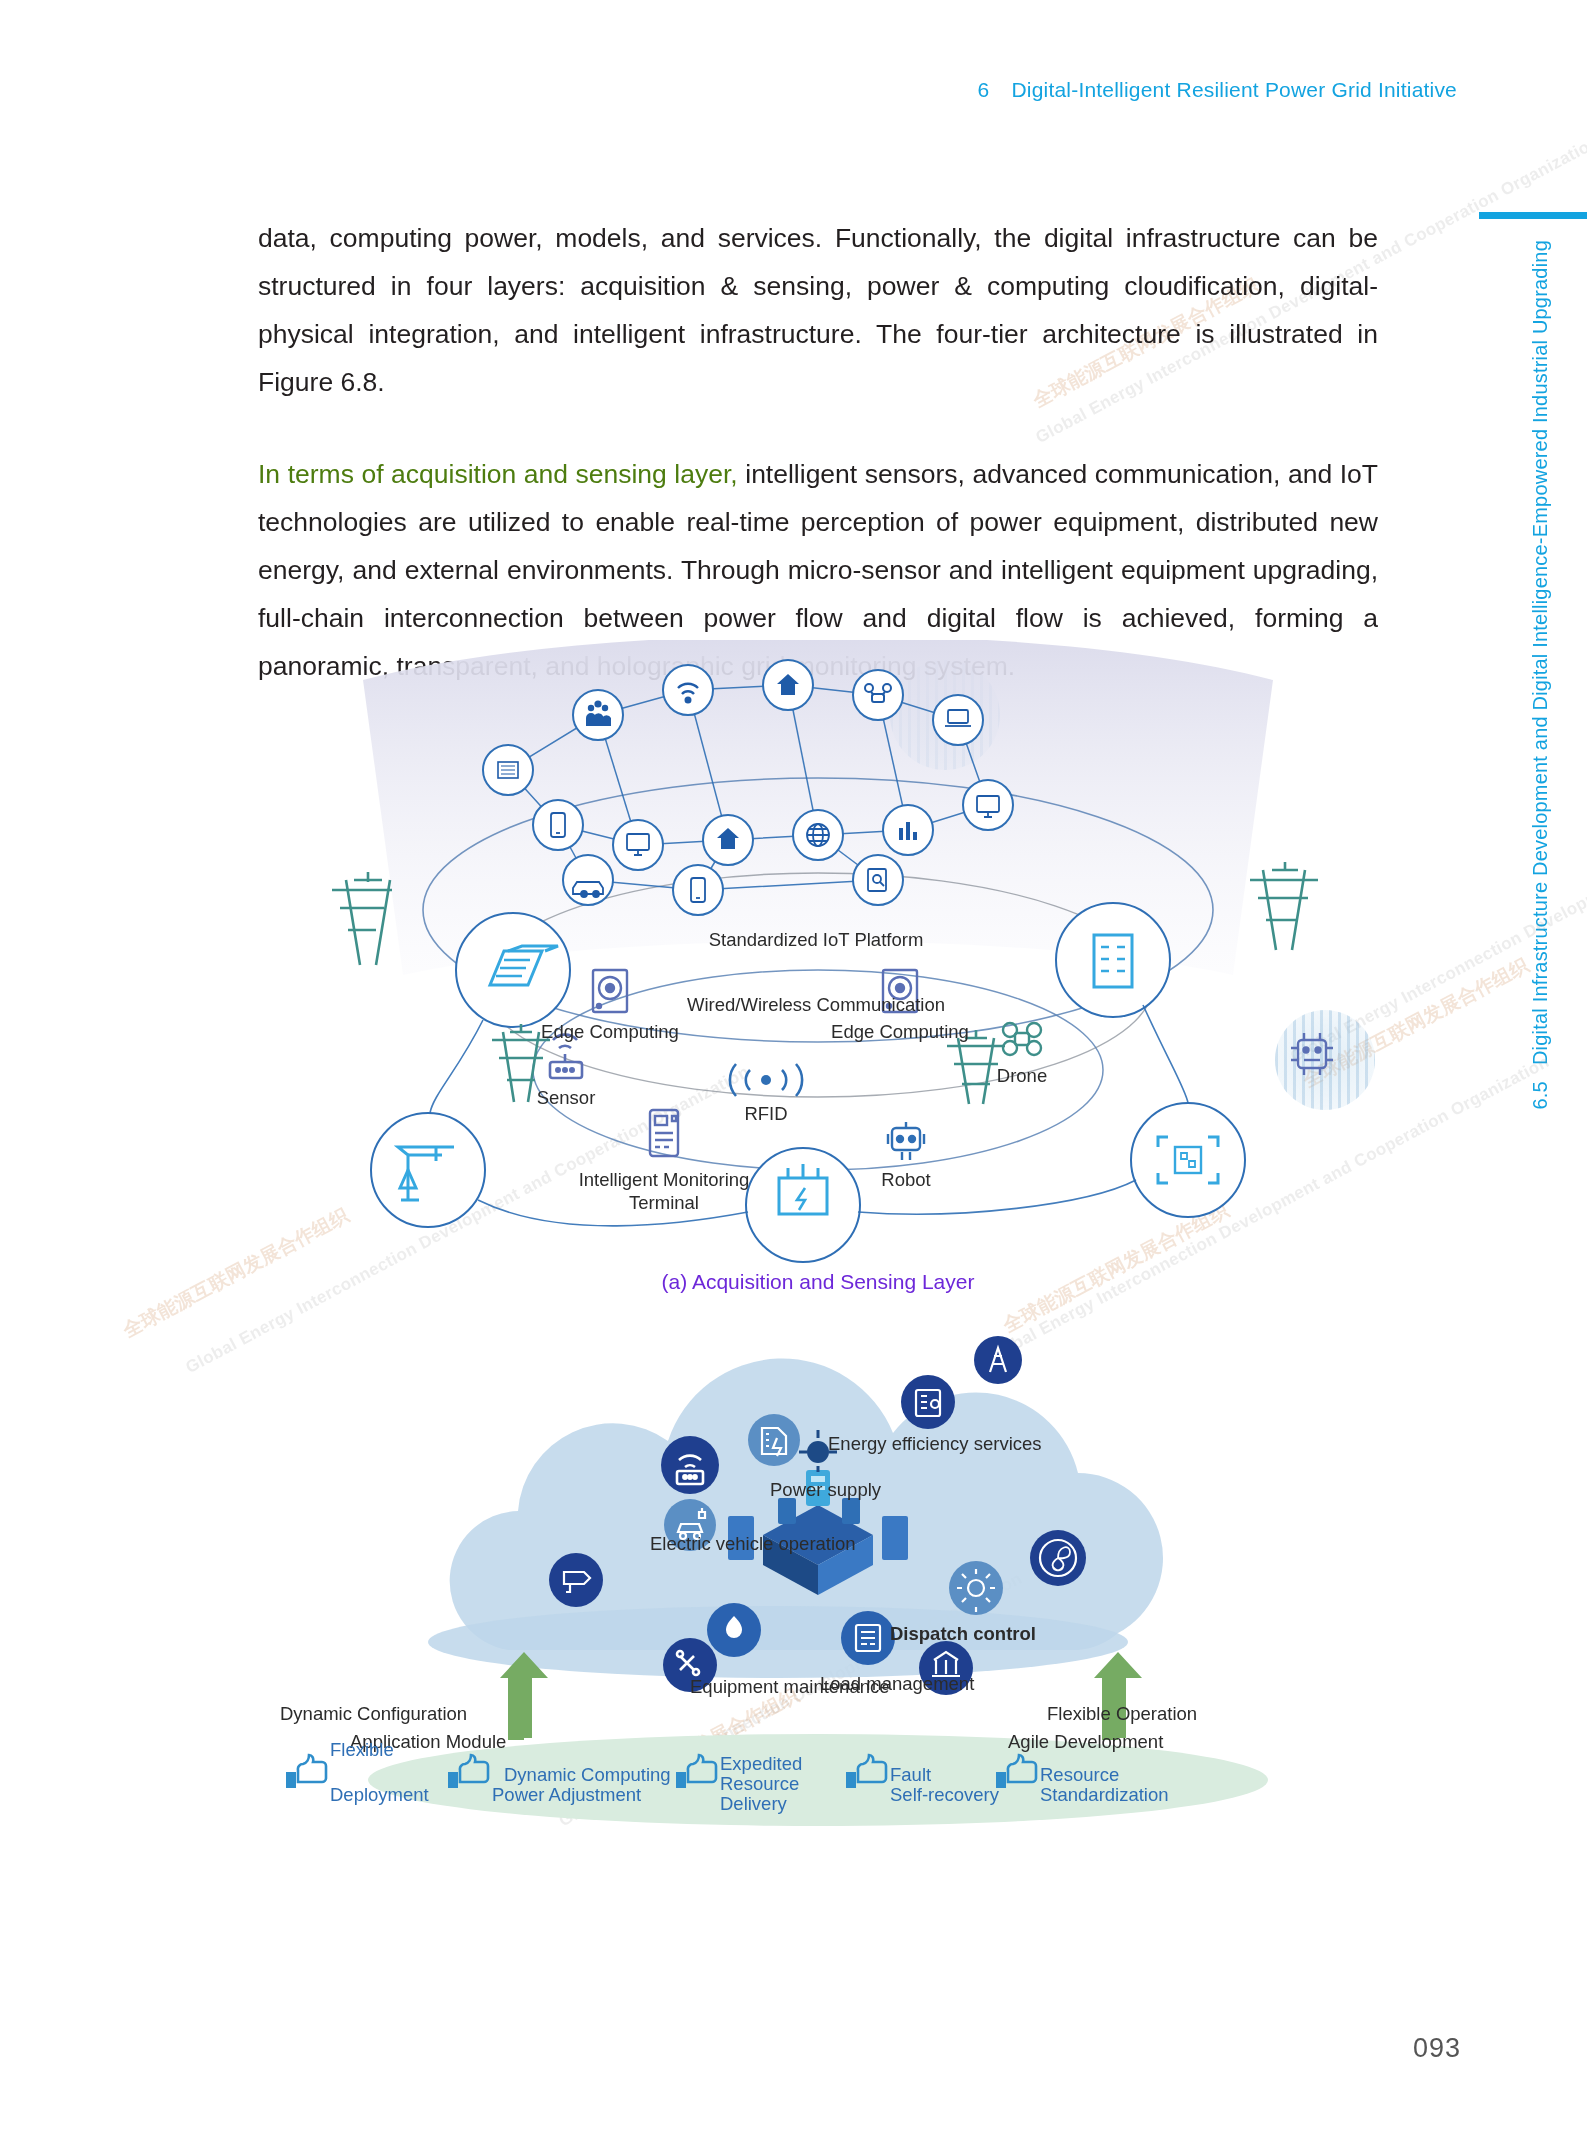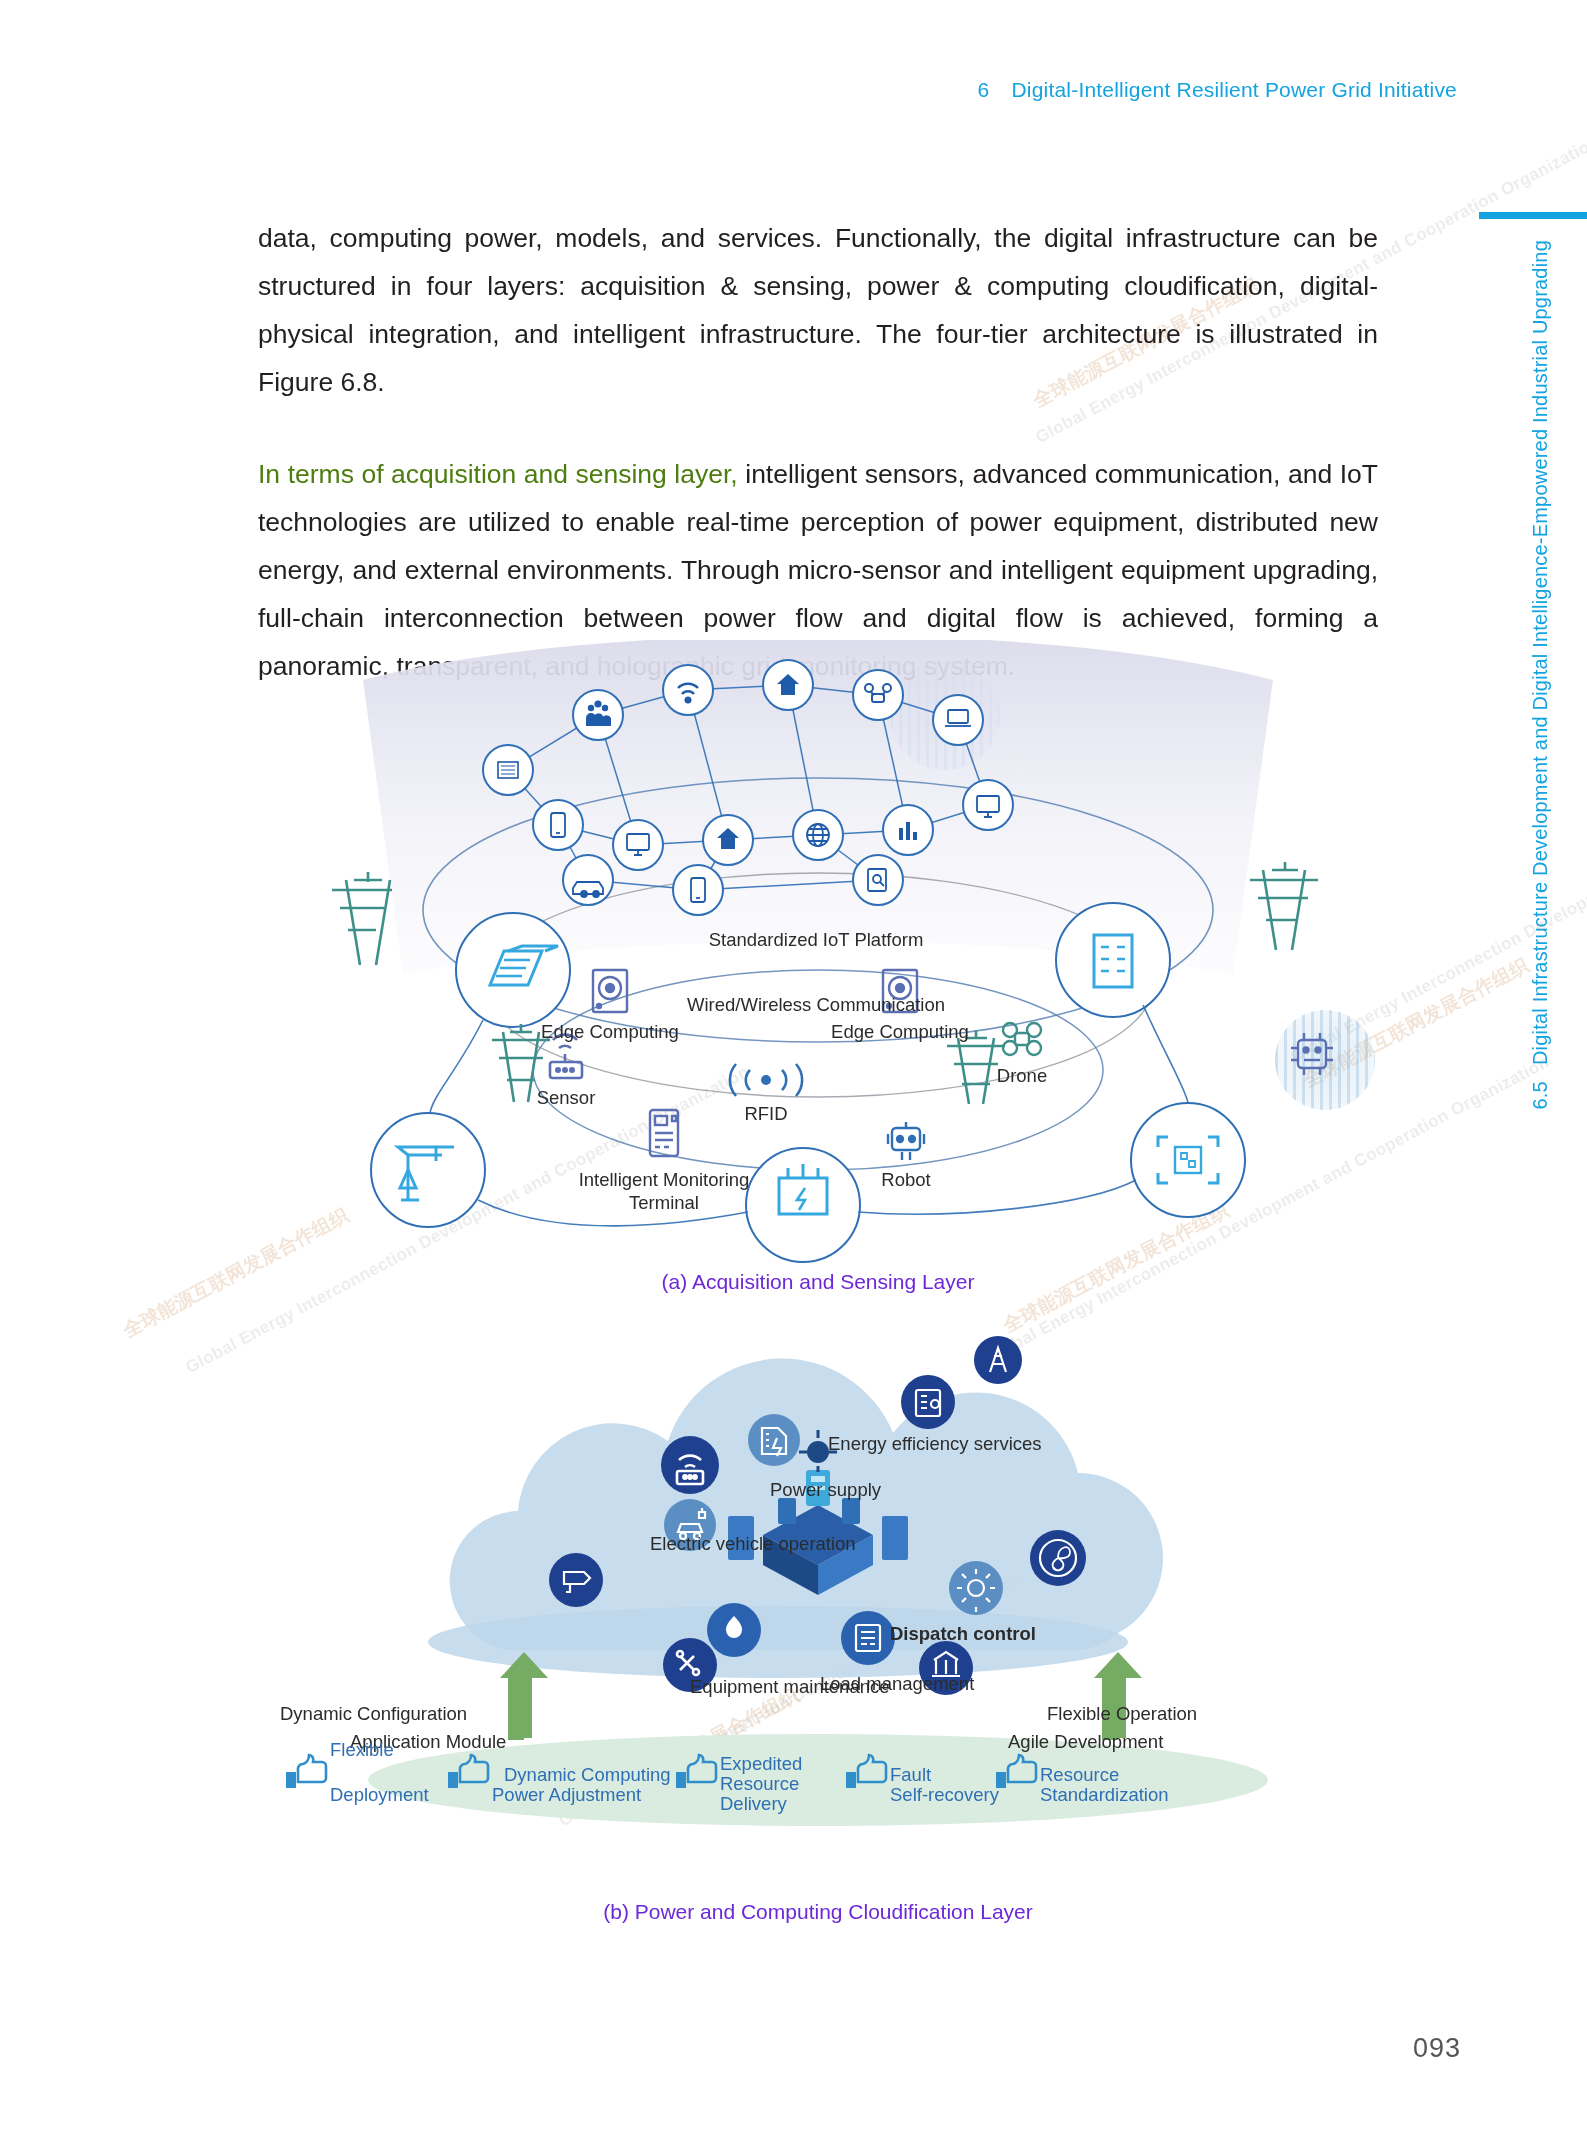--- a/index.html
+++ b/index.html
@@ -620,18 +620,17 @@
     <div class="lbl blue left" style="left:462px; top:432px;">Expedited</div>
     <div class="lbl blue left" style="left:462px; top:452px;">Resource</div>
     <div class="lbl blue left" style="left:462px; top:472px;">Delivery</div>
 
     <div class="lbl blue left" style="left:632px; top:443px;">Fault</div>
     <div class="lbl blue left" style="left:632px; top:463px;">Self-recovery</div>
 
     <div class="lbl blue left" style="left:782px; top:443px;">Resource</div>
     <div class="lbl blue left" style="left:782px; top:463px;">Standardization</div>
 
-    <div class="fig-cap">(b) Power and Computing Cloudification Layer</div>
   </div>
 
   <div class="page-num">093</div>
 
 </div>
 
 </body></html>

